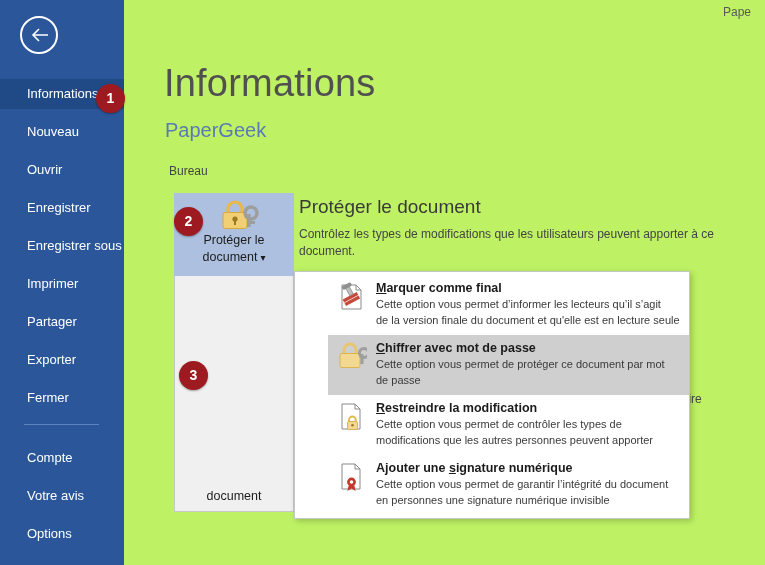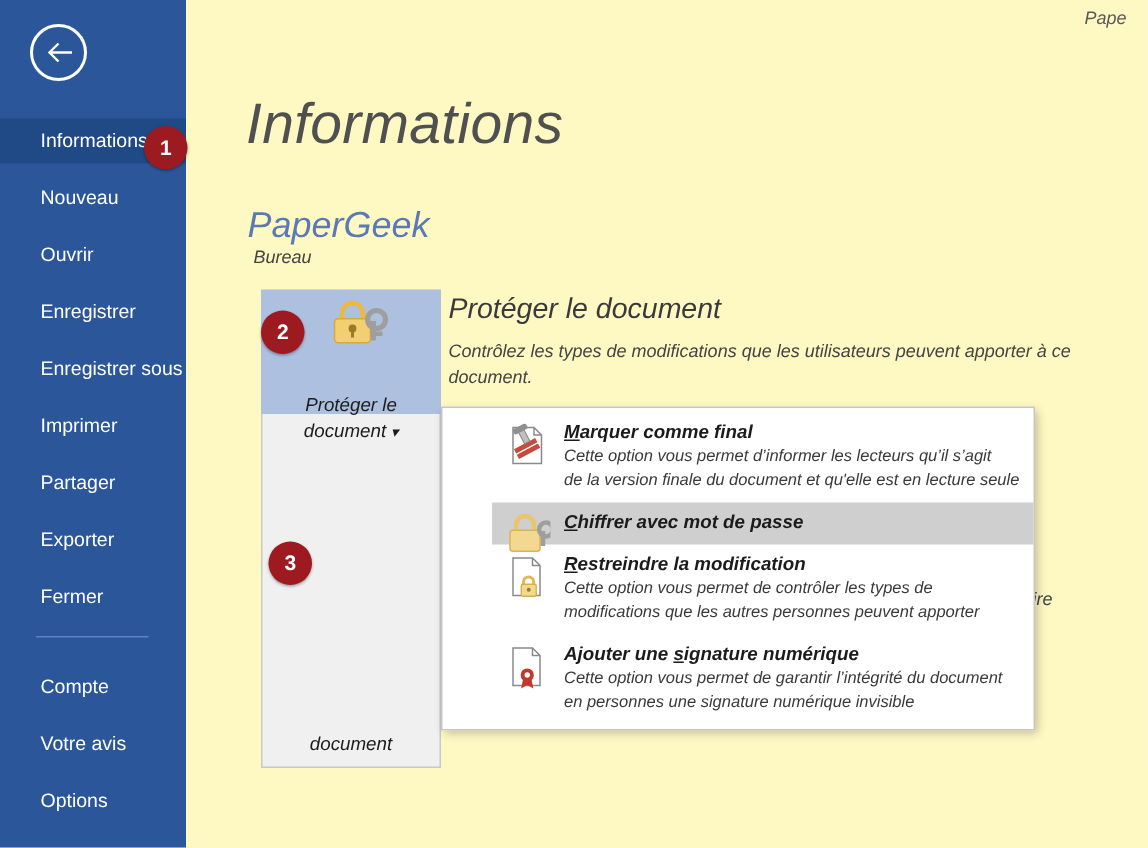--- a/index.html
+++ b/index.html
@@ -54,42 +54,41 @@
     left: 24px; top: 424px;
     width: 75px; height: 1px;
     background: #5c83bd;
   }
 
   
   #main {
     position: absolute;
     left: 124px; top: 0;
     width: 641px; height: 565px;
-    background: #fef9c3;
-    font-style: italic;
+    background: #bef264;
   }
   #window-title {
     position: absolute;
     right: 14px; top: 5px;
     font-size: 12px;
     color: #595959;
     white-space: nowrap;
   }
   #page-title {
     position: absolute;
     left: 40px; top: 62px;
     font-size: 38px;
     font-weight: 300;
     color: #505050;
     letter-spacing: 0.2px;
   }
   #doc-name {
     position: absolute;
-    left: 41px; top: 137px;
-    font-size: 24px;
+    left: 41px; top: 119px;
+    font-size: 20px;
     font-weight: 300;
     color: #5b7ab5;
   }
   #doc-location {
     position: absolute;
     left: 45px; top: 164px;
     font-size: 12px;
     color: #444;
   }
 
@@ -102,21 +101,20 @@
     cursor: pointer;
     text-align: center;
     box-sizing: border-box;
   }
   #protect-button .pb-label {
     position: absolute;
     left: 0; right: 0; top: 39px;
     font-size: 12.5px;
     color: #1c1c1c;
     line-height: 17px;
-    margin-top: 30px;
   }
   #protect-button-frame {
     position: absolute;
     left: 50px; top: 276px;
     width: 120px; height: 236px;
     border: 1px solid #c8c8c8;
     border-top: none;
     background: #f0f0f0;
     box-sizing: border-box;
   }
@@ -289,20 +287,24 @@
     <div class="menu-item highlighted">
       <span class="mi-icon">
         <svg width="28" height="30" viewBox="0 0 28 30">
           <path d="M5 12 V8 a6 6 0 0 1 12 0 V12" fill="none" stroke="#e8c56f" stroke-width="3"></path>
           <rect x="1" y="11.5" width="20" height="14" rx="2" fill="#f3d892" stroke="#dcb44f" stroke-width="1"></rect>
           <circle cx="25" cy="11" r="4.6" fill="none" stroke="#9e9e9e" stroke-width="3"></circle>
           <rect x="21.5" y="12" width="3" height="10" fill="#9e9e9e"></rect>
         </svg>
       </span>
       <div class="mi-title"><u>C</u><span>hiffrer avec mot de passe</span></div>
+      <div class="mi-desc">
+        <div>Cette option vous permet de protéger ce document par mot</div>
+        <div>de passe</div>
+      </div>
     </div>
 
     <div class="menu-item">
       <span class="mi-icon">
         <svg width="28" height="30" viewBox="0 0 28 30">
           <path d="M3 2 h13 l5 5 v20 H3 Z" fill="#ffffff" stroke="#8a8a8a" stroke-width="1"></path>
           <path d="M16 2 v5 h5" fill="none" stroke="#8a8a8a" stroke-width="1"></path>
           <path d="M10 20 V18 a3.4 3.4 0 0 1 6.8 0 V20" fill="none" stroke="#e0b955" stroke-width="2"></path>
           <rect x="8.5" y="19.5" width="10" height="8" rx="1.2" fill="#f3d892" stroke="#d9ad49" stroke-width="0.9"></rect>
           <circle cx="13.5" cy="23.2" r="1.3" fill="#9a7a22"></circle>

